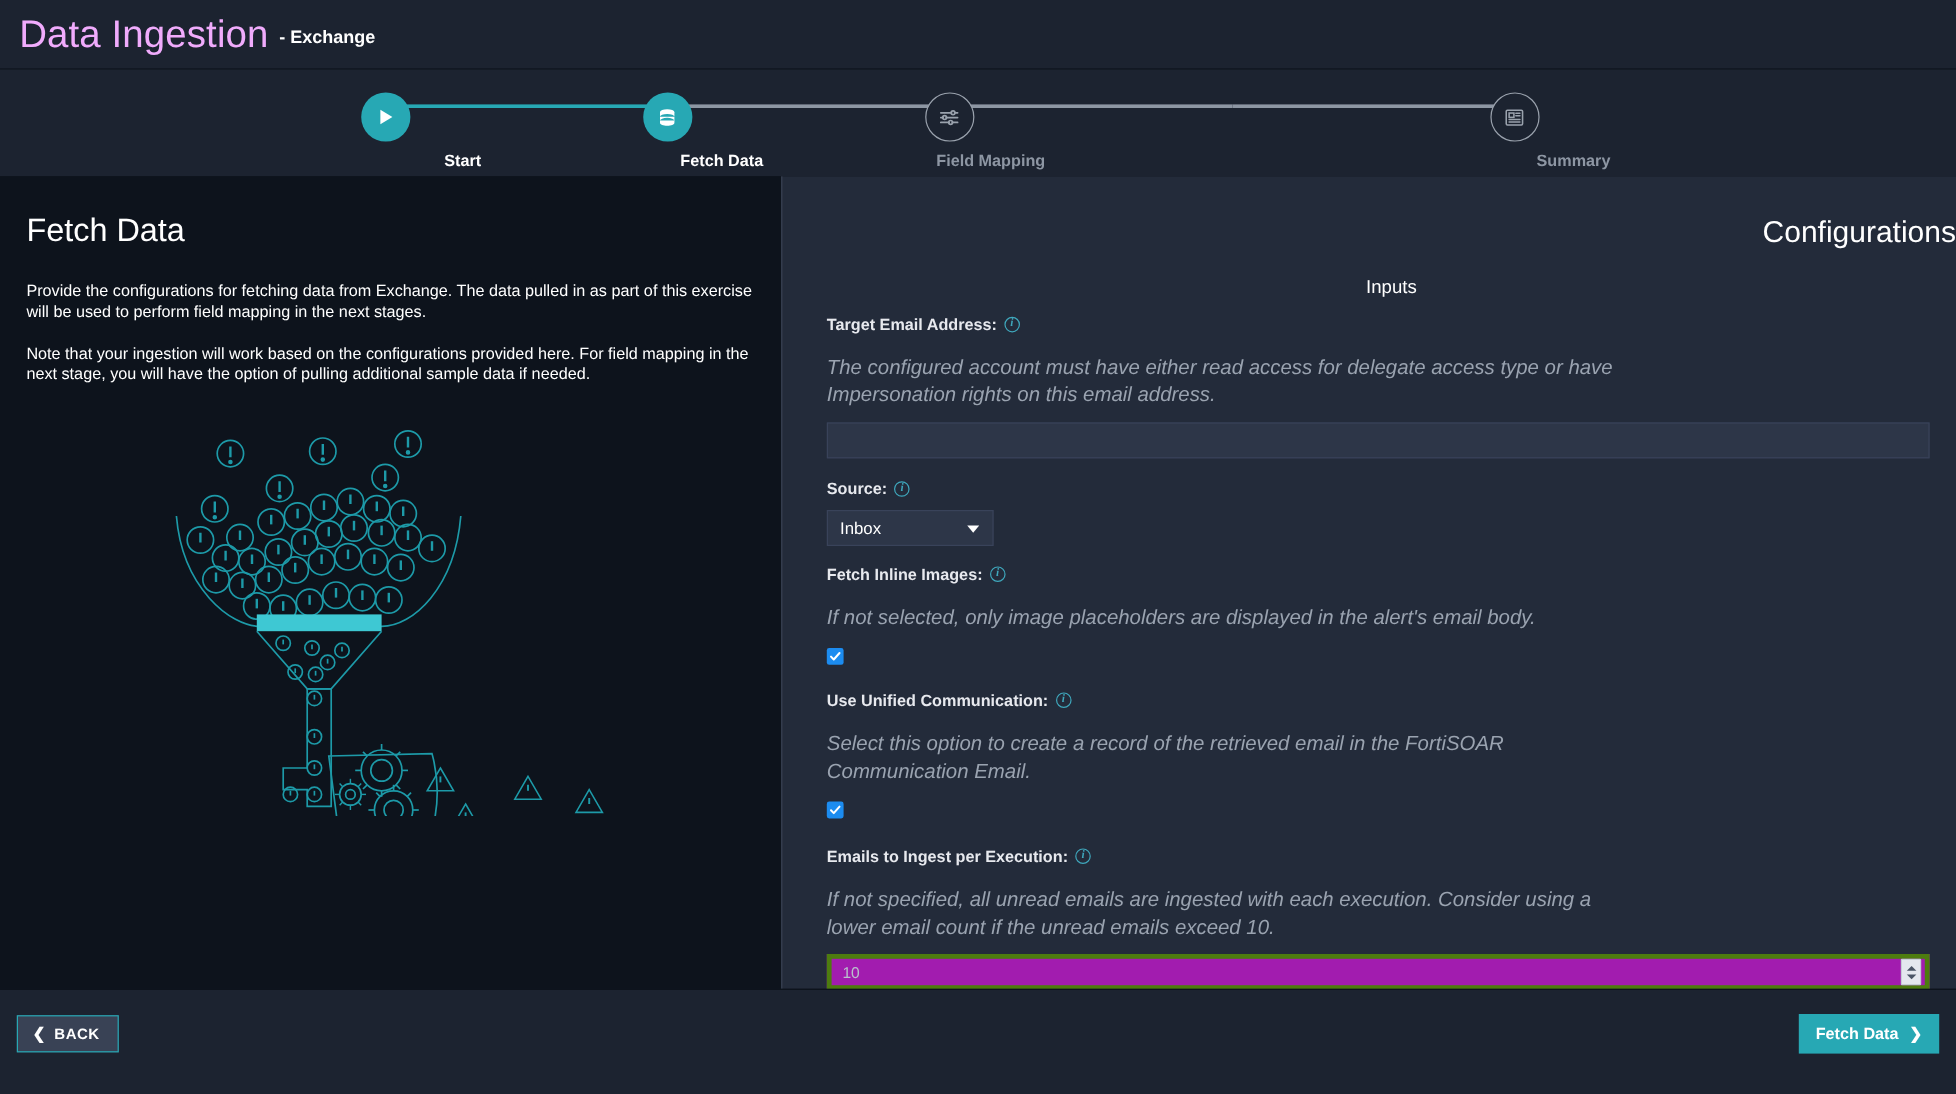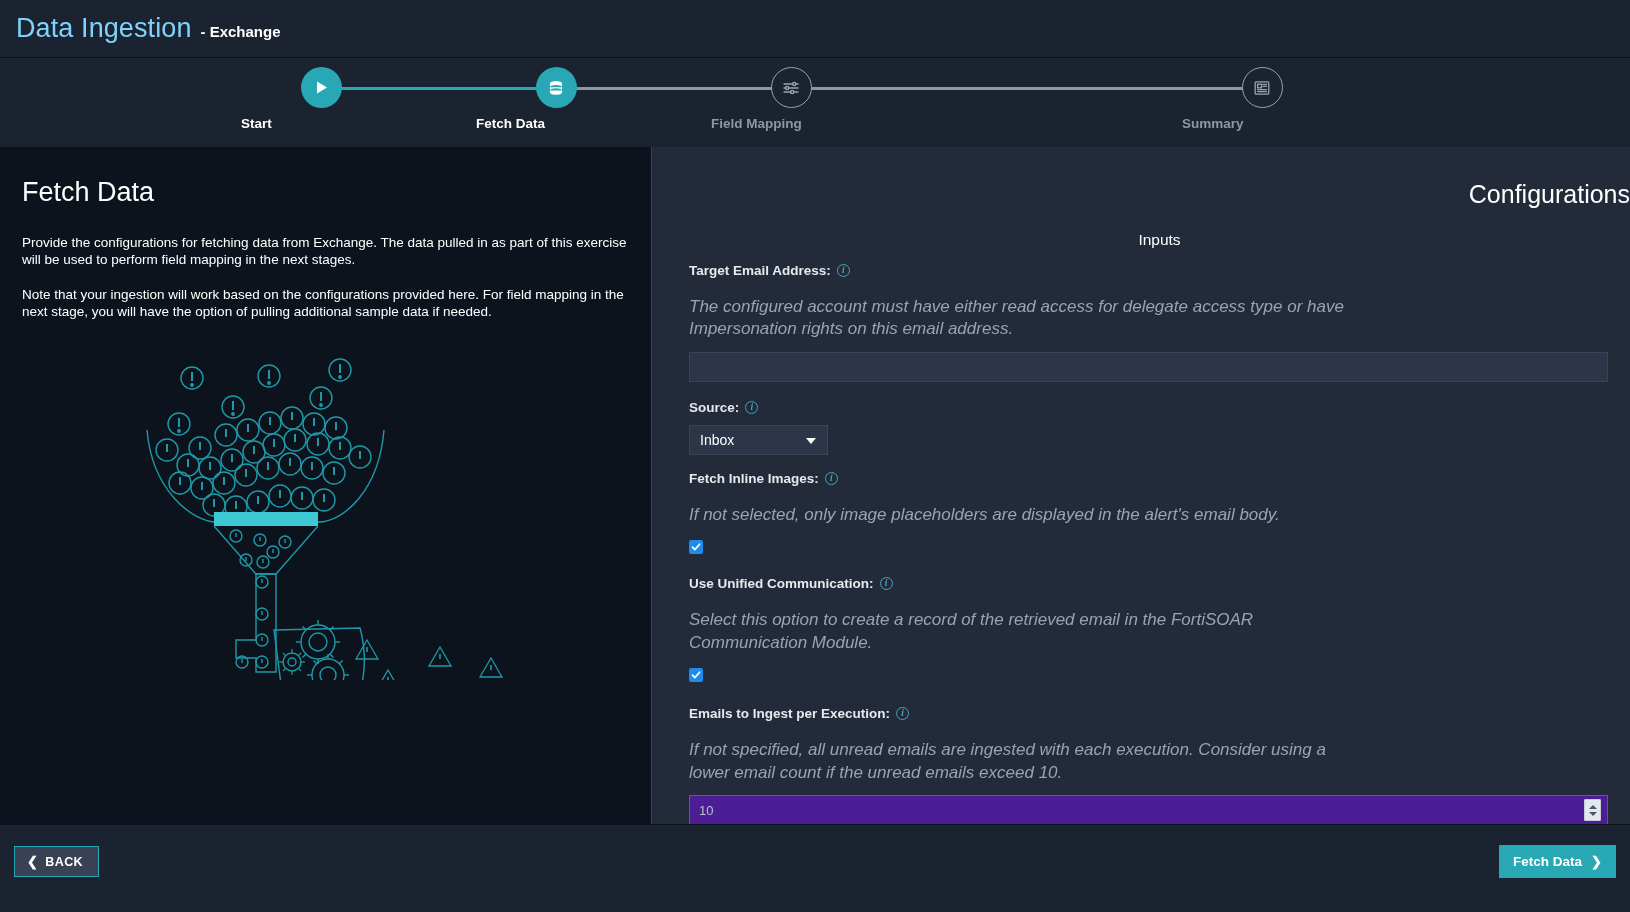--- a/index.html
+++ b/index.html
@@ -11,31 +11,31 @@
   }
   #app { position: relative; width: 1630px; height: 912px; background: #0d131c; }
 
   
   .titlebar {
     height: 58px; background: #1c2330;
     display: flex; align-items: center;
     padding-left: 16px;
     border-bottom: 1px solid #0d131c;
   }
-  .title-main { font-size: 27px; color: #7dd3fc; font-weight: 400; letter-spacing: .1px; }
+  .title-main { font-size: 32px; color: #f0abfc; font-weight: 400; letter-spacing: .1px; }
   .title-sub  { font-size: 15px; color: #ffffff; font-weight: 700; margin-left: 9px; position: relative; top: 3px;}
 
   
   .stepper {
     height: 89px; background: #1c2330;
     position: relative;
   }
   .steps { position: relative; height: 89px; }
   .step {
-    position: absolute; top: 0; width: 160px; text-align: left;
+    position: absolute; top: 10px; width: 160px; text-align: right;
   }
   .node {
     width: 41px; height: 41px; border-radius: 50%;
     margin: 9px auto 0; position: relative; z-index: 2;
     display: flex; align-items: center; justify-content: center;
   }
   .node.done { background: #27a8b4; }
   .node.todo { background: #1c2330; border: 1.6px solid #9aa2ad; }
   .step-label { margin-top: 8px; font-size: 13.5px; font-weight: 700; color: #ffffff; }
   .step.todo .step-label { color: #8d96a3; font-weight: 700; }
@@ -79,21 +79,21 @@
     line-height: 1; font-family: "Liberation Serif", serif;
   }
 
   .text-input {
     width: 100%; height: 30px; background: #2d3648; border: 1px solid #39435a;
     color: #e7e9ee; font-size: 13px; padding: 0 9px; margin-top: 11px;
     font-family: "Liberation Sans", sans-serif; outline: none;
   }
   .num-wrap { position: relative; margin-top: 11px; }
   .num-input {
-    width: 100%; height: 30px; background: #4c1d95; border: 1px solid #4d7c0f;
+    width: 100%; height: 30px; background: #a21caf; border: 4px solid #4d7c0f;
     color: #b9c0cc; font-size: 13px; padding: 0 34px 0 9px;
     font-family: "Liberation Sans", sans-serif; outline: none;
   }
   .spinner {
     position: absolute; right: 7px; top: 4px; width: 17px; height: 22px;
     background: #e4e7ee; border: 1px solid #c6ccd8; border-radius: 1px;
     display: flex; flex-direction: column; align-items: center; justify-content: center;
     gap: 3px; cursor: pointer;
   }
   .spin-ch { width: 0; height: 0; border-left: 4px solid transparent; border-right: 4px solid transparent; }
@@ -433,21 +433,21 @@
               <path d="M1.5 5.2 L3.8 7.6 L8.6 2.2" stroke="#ffffff" stroke-width="1.7" fill="none" stroke-linecap="round" stroke-linejoin="round"></path>
             </svg>
         </div>
       </div>
 
       <div class="field" style="margin-bottom:24px">
         <div class="field-label">
           <span>Use Unified Communication:</span>
           <span class="info-icon">i</span>
         </div>
-        <div class="hint">Select this option to create a record of the retrieved email in the FortiSOAR Communication Module.</div>
+        <div class="hint">Select this option to create a record of the retrieved email in the FortiSOAR Communication Email.</div>
         <div class="checkbox">
           <svg width="10" height="10" viewBox="0 0 10 10">
               <path d="M1.5 5.2 L3.8 7.6 L8.6 2.2" stroke="#ffffff" stroke-width="1.7" fill="none" stroke-linecap="round" stroke-linejoin="round"></path>
             </svg>
         </div>
       </div>
 
       <div class="field">
         <div class="field-label">
           <span>Emails to Ingest per Execution:</span>

